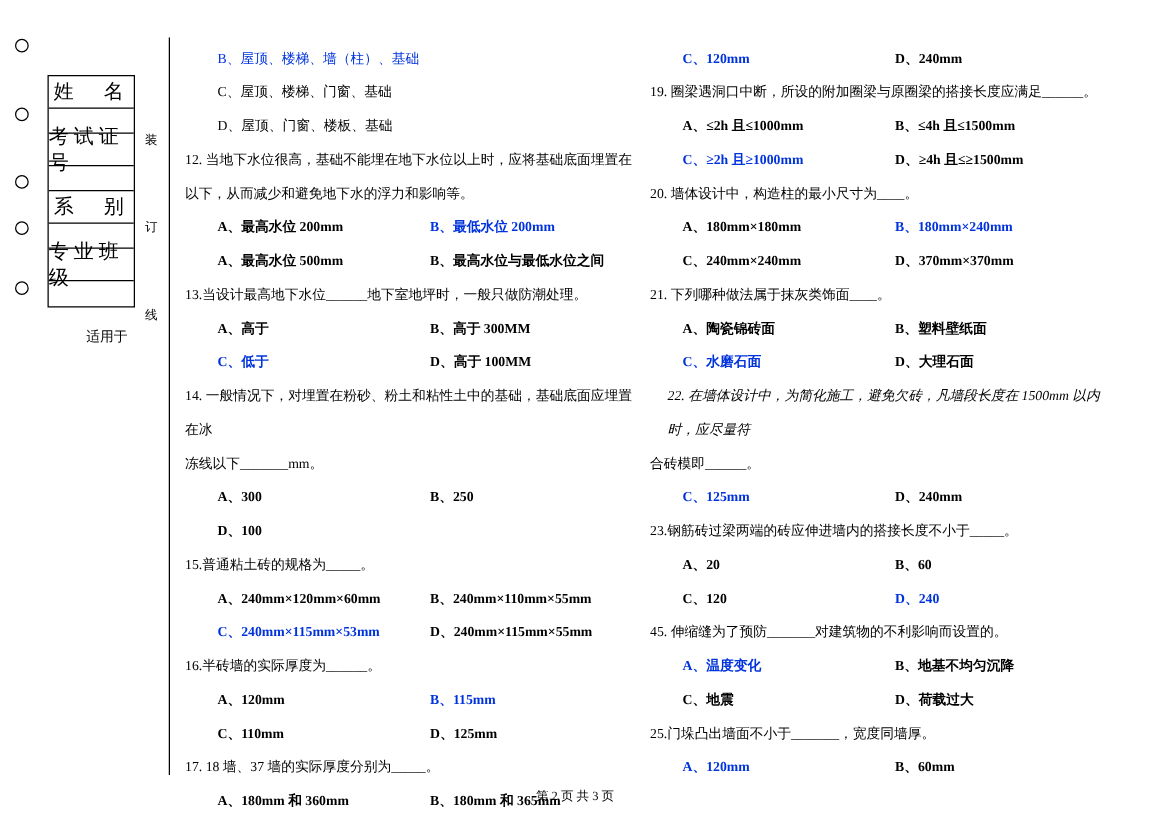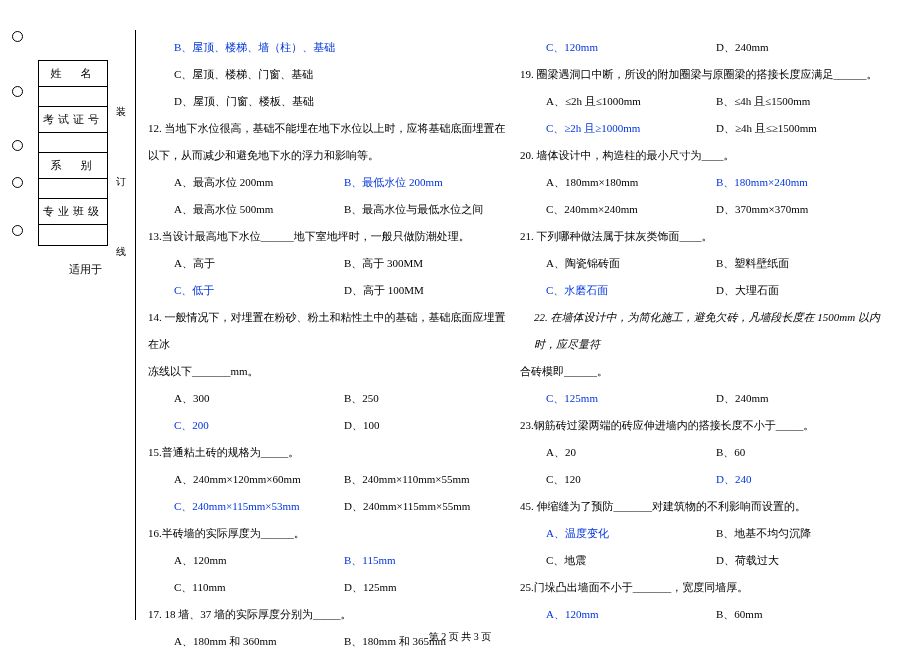--- a/index.html
+++ b/index.html
@@ -26,21 +26,21 @@
     border: 1px solid #000;
     width: 70px;
   }
   .info-row {
     border-bottom: 1px solid #000;
     height: 26px;
     display: flex;
     align-items: center;
     justify-content: center;
     letter-spacing: 4px;
-    font-size: 11px;
+    font-size: 16px;
   }
   .info-row.blank { height: 20px; }
   .info-row:last-child { border-bottom: none; }
   .apply {
     position: absolute;
     left: 69px;
     top: 262px;
     font-size: 11px;
   }
   .vline {
@@ -58,21 +58,21 @@
   }
   .col {
     position: absolute;
     top: 34px;
     line-height: 27px;
     font-size: 11px;
   }
   .col1 { left: 148px; width: 360px; }
   .col2 { left: 520px; width: 380px; }
   .row { display: flex; white-space: nowrap; }
-  .opt { display: inline-block; }
+  .opt { display: inline-block; font-weight: bold; }
   .optA { width: 170px; }
   .blue { color: #0033dd; }
   .footer {
     position: absolute;
     bottom: 6px;
     left: 0;
     width: 920px;
     text-align: center;
     font-size: 10px;
   }
@@ -120,21 +120,20 @@
       <span class="opt optA blue">C、低于</span>
       <span class="opt ">D、高于 100MM</span>
     </div>
     <div class="q">14. 一般情况下，对埋置在粉砂、粉土和粘性土中的基础，基础底面应埋置在冰</div>
     <div class="">冻线以下_______mm。</div>
     <div class="indent row">
       <span class="opt optA ">A、300</span>
       <span class="opt ">B、250</span>
     </div>
     <div class="indent row">
-      <span class="opt optA blue">C、200</span>
       <span class="opt ">D、100</span>
     </div>
     <div class="q">15.普通粘土砖的规格为_____。</div>
     <div class="indent row">
       <span class="opt optA ">A、240mm×120mm×60mm</span>
       <span class="opt ">B、240mm×110mm×55mm</span>
     </div>
     <div class="indent row">
       <span class="opt optA blue">C、240mm×115mm×53mm</span>
       <span class="opt ">D、240mm×115mm×55mm</span>

